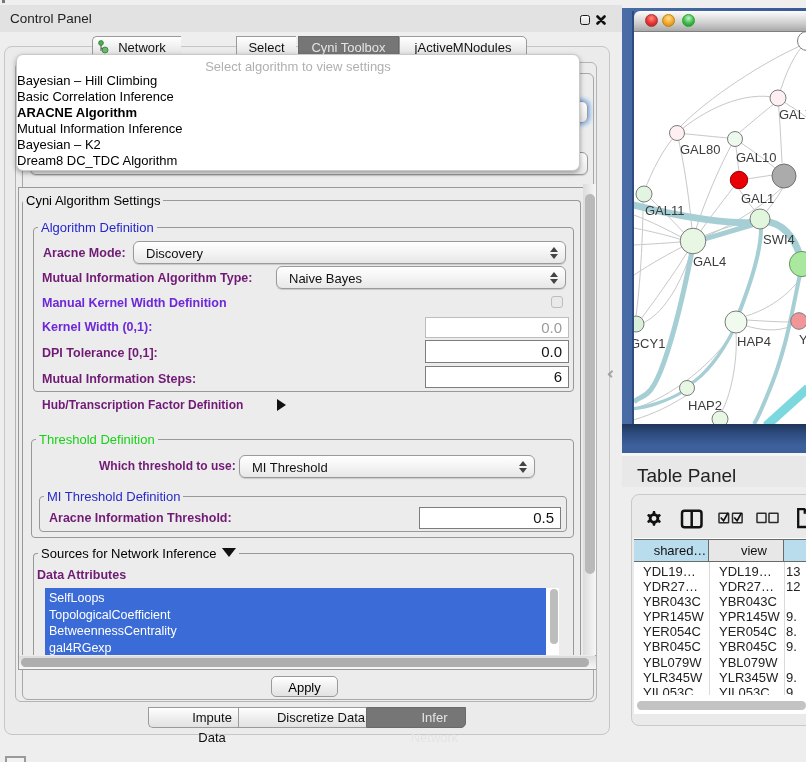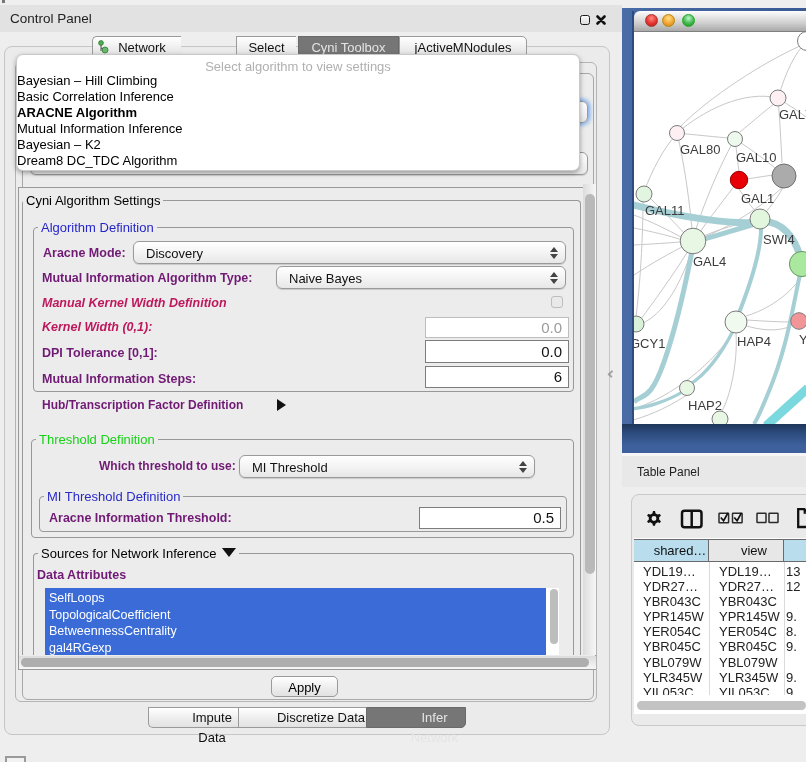--- a/index.html
+++ b/index.html
@@ -1,20 +1,20 @@
 <!DOCTYPE html>
 <html><head>
 <meta charset="utf-8">
 <style>
 * { margin:0; padding:0; box-sizing:border-box; }
 html,body { width:806px; height:762px; overflow:hidden; background:#eeeeee;
   font-family:"Liberation Sans", sans-serif; }
 .abs { position:absolute; }
 .lb { position:absolute; font-size:12.5px; font-weight:bold; color:#701a75; white-space:nowrap; }
-.lbg { color:#be185d;font-style:italic; }
+.lbg { color:#6d28d9; }
 .combo { position:absolute; border:1px solid #9a9a9a; border-radius:6px;
   background:linear-gradient(#ffffff,#f4f4f4 50%,#e7e7e7);
   box-shadow:0 1px 1px rgba(0,0,0,0.15); }
 .combo .tx { position:absolute; left:12px; top:50%; transform:translateY(-50%);
   font-size:13px; color:#111; white-space:nowrap; }
 .stp { position:absolute; right:7px; top:50%; transform:translateY(-50%); width:8px; height:12px; }
 .stp:before { content:""; position:absolute; left:0; top:0; border:4px solid transparent;
   border-bottom:5px solid #444; border-top:none; }
 .stp:after { content:""; position:absolute; left:0; bottom:0; border:4px solid transparent;
   border-top:5px solid #444; border-bottom:none; }
@@ -234,21 +234,21 @@
   <text x="-4" y="316">GCY1</text>
   <text x="103" y="314">HAP4</text>
   <text x="165" y="312">Y</text>
   <text x="54" y="378">HAP2</text>
 </g>
 </svg>
 
 <div class="abs" style="left:622px;top:424px;width:184px;height:29px;background:linear-gradient(#1d3558,#2c4a7c 30%,#3e619d 75%,#3d5f9b);"></div>
 
 <div class="abs" style="left:622px;top:456px;width:184px;height:31px;background:#e8e8e8;"></div>
-<div class="abs" style="left:637px;top:465px;font-size:12px;color:#222;">Table Panel</div>
+<div class="abs" style="left:637px;top:465px;font-size:19px;color:#222;">Table Panel</div>
 
 <div class="abs" style="left:631px;top:494px;width:180px;height:232px;background:#eaeaea;border:1px solid #c9c9c9;border-radius:8px 0 0 8px;"></div>
 
 <svg class="abs" style="left:644px;top:505px;" width="166" height="26" viewBox="0 0 166 26">
 <g fill="#111" transform="translate(0,4.1)">
   <path d="M9 2 L11 2 L11.6 4.3 A5.3 5.3 0 0 1 13.6 5.5 L15.9 4.8 L16.9 6.6 L15.1 8.2 A5.3 5.3 0 0 1 15.1 10.5 L16.9 12.1 L15.9 13.9 L13.6 13.2 A5.3 5.3 0 0 1 11.6 14.4 L11 16.7 L9 16.7 L8.4 14.4 A5.3 5.3 0 0 1 6.4 13.2 L4.1 13.9 L3.1 12.1 L4.9 10.5 A5.3 5.3 0 0 1 4.9 8.2 L3.1 6.6 L4.1 4.8 L6.4 5.5 A5.3 5.3 0 0 1 8.4 4.3 Z M10 6.9 A2.45 2.45 0 1 0 10 11.8 A2.45 2.45 0 1 0 10 6.9"></path>
 </g>
 <rect x="38" y="5.8" width="19.5" height="16.5" rx="2.5" fill="none" stroke="#111" stroke-width="2.5"></rect>
 <line x1="47.7" y1="6" x2="47.7" y2="22" stroke="#111" stroke-width="2.5"></line>
 <g fill="none" stroke="#2a2a2a" stroke-width="1.5">

